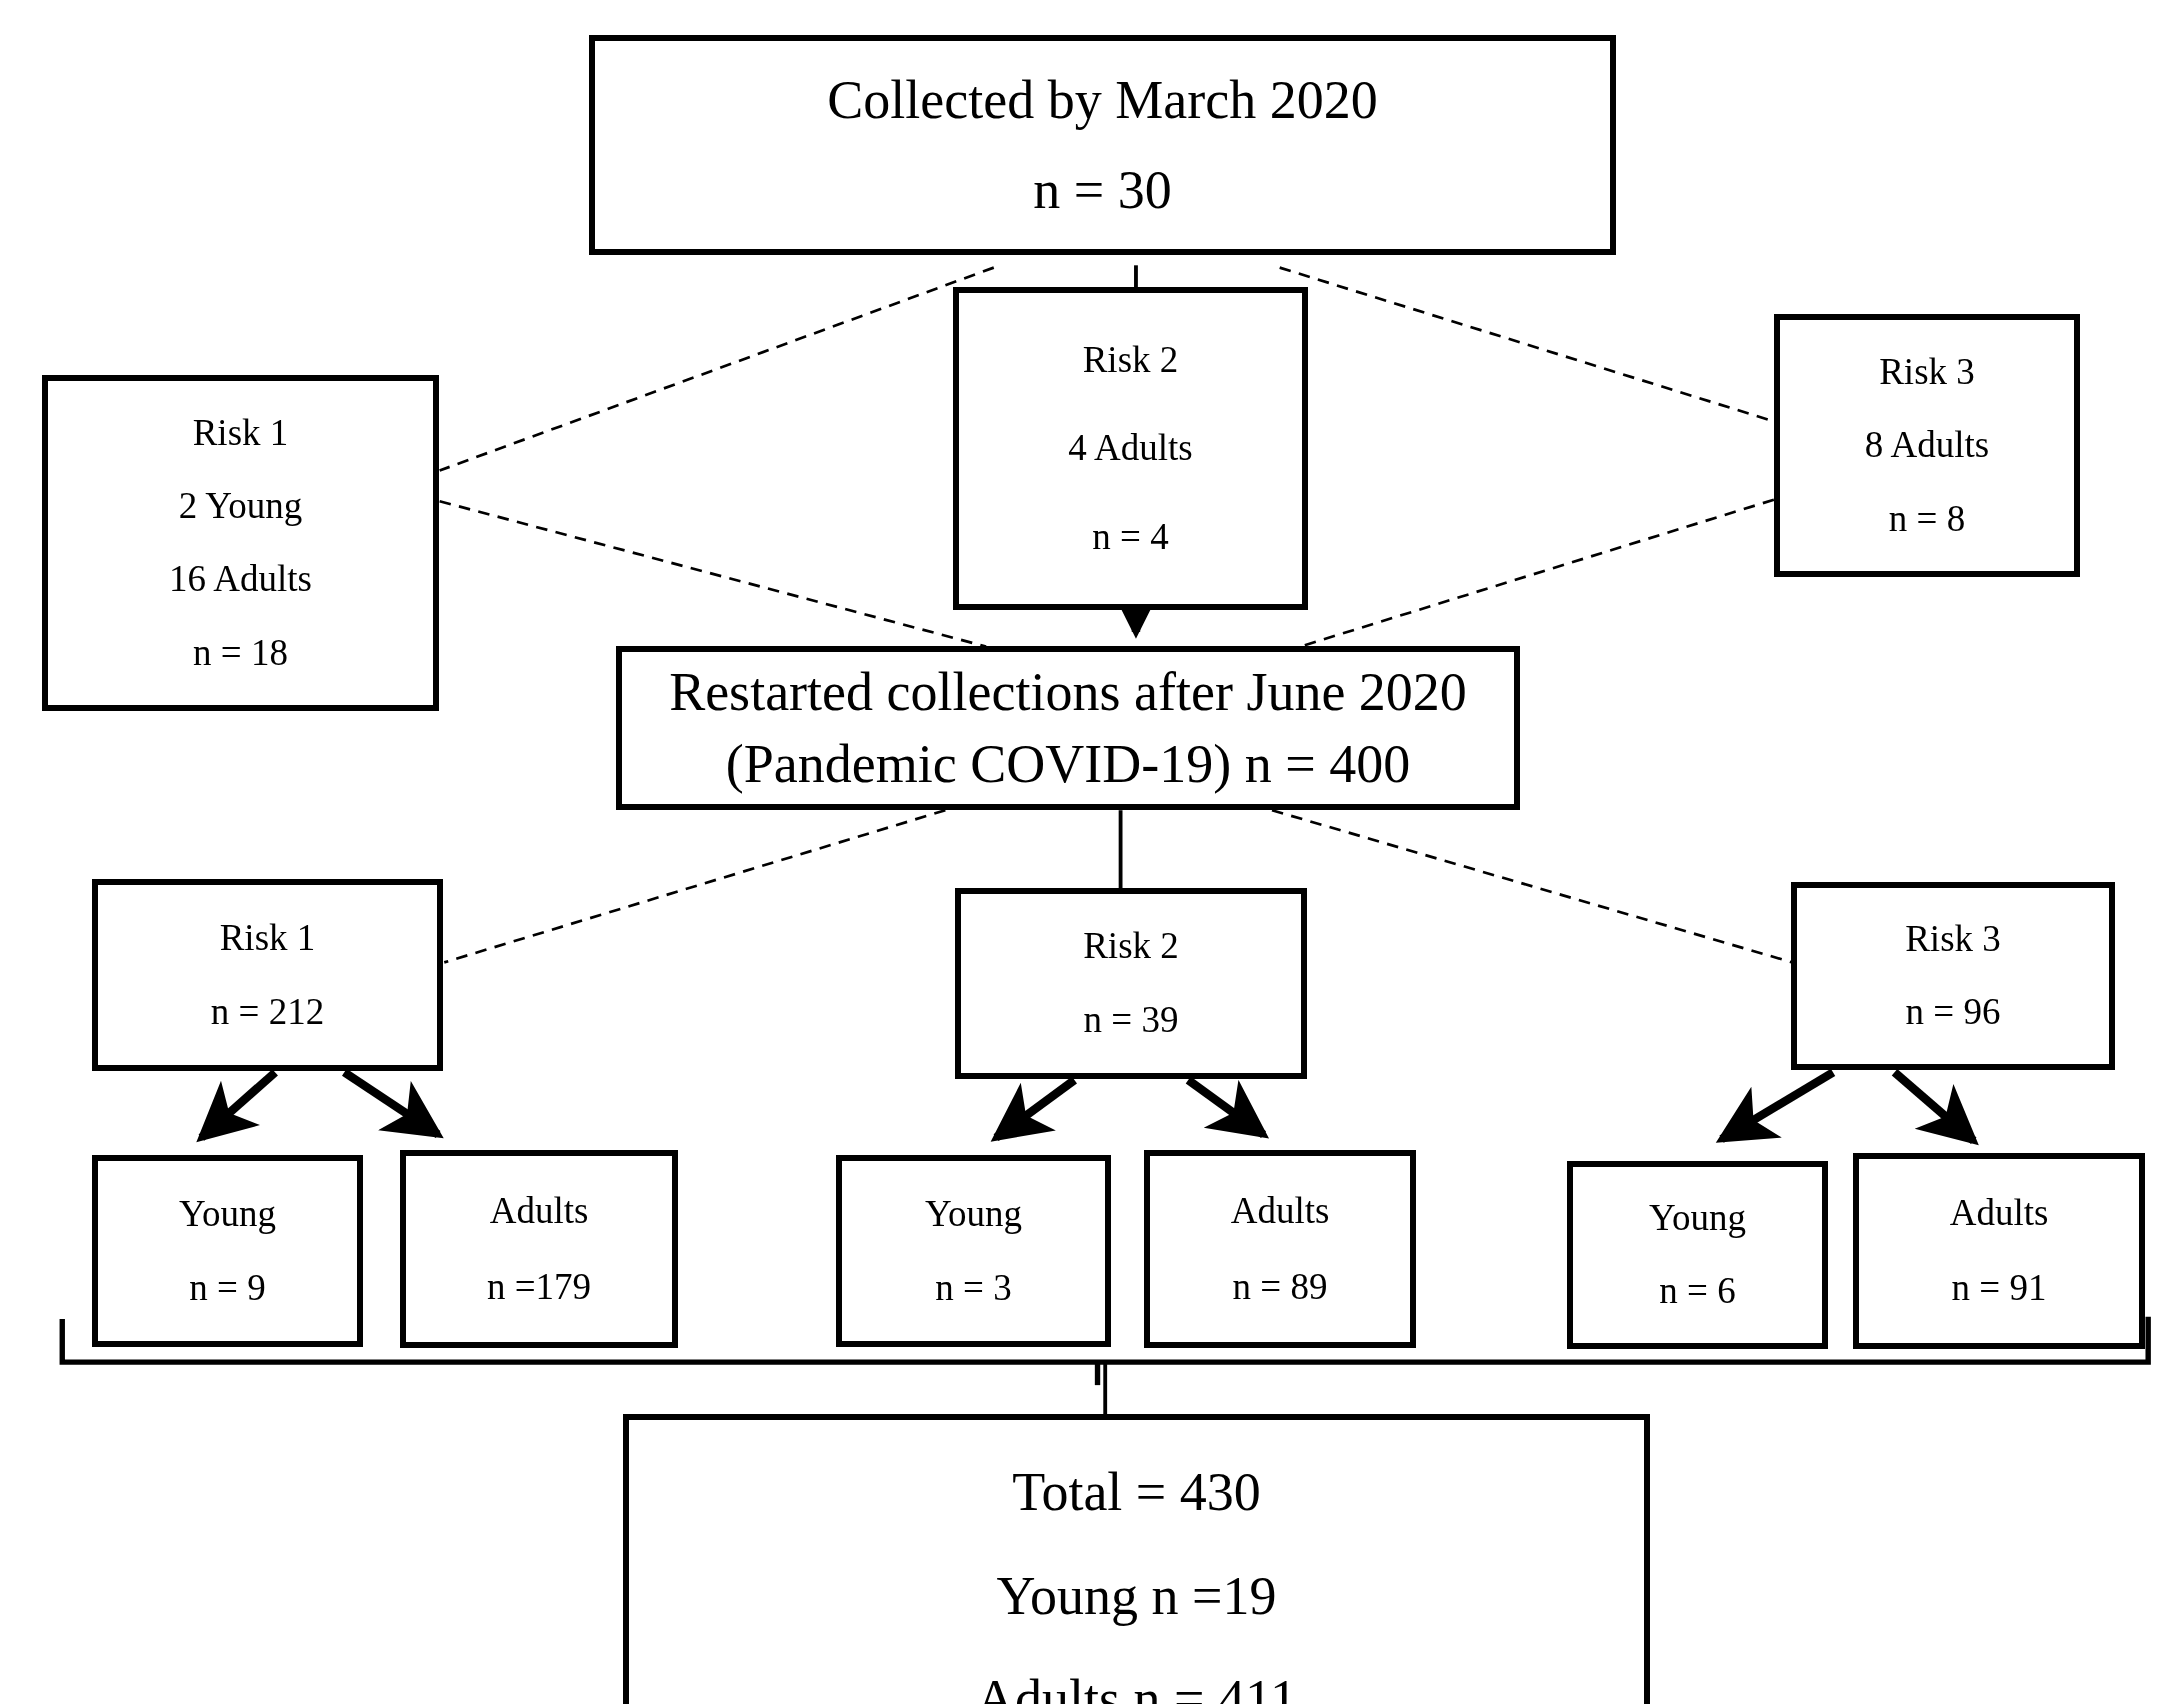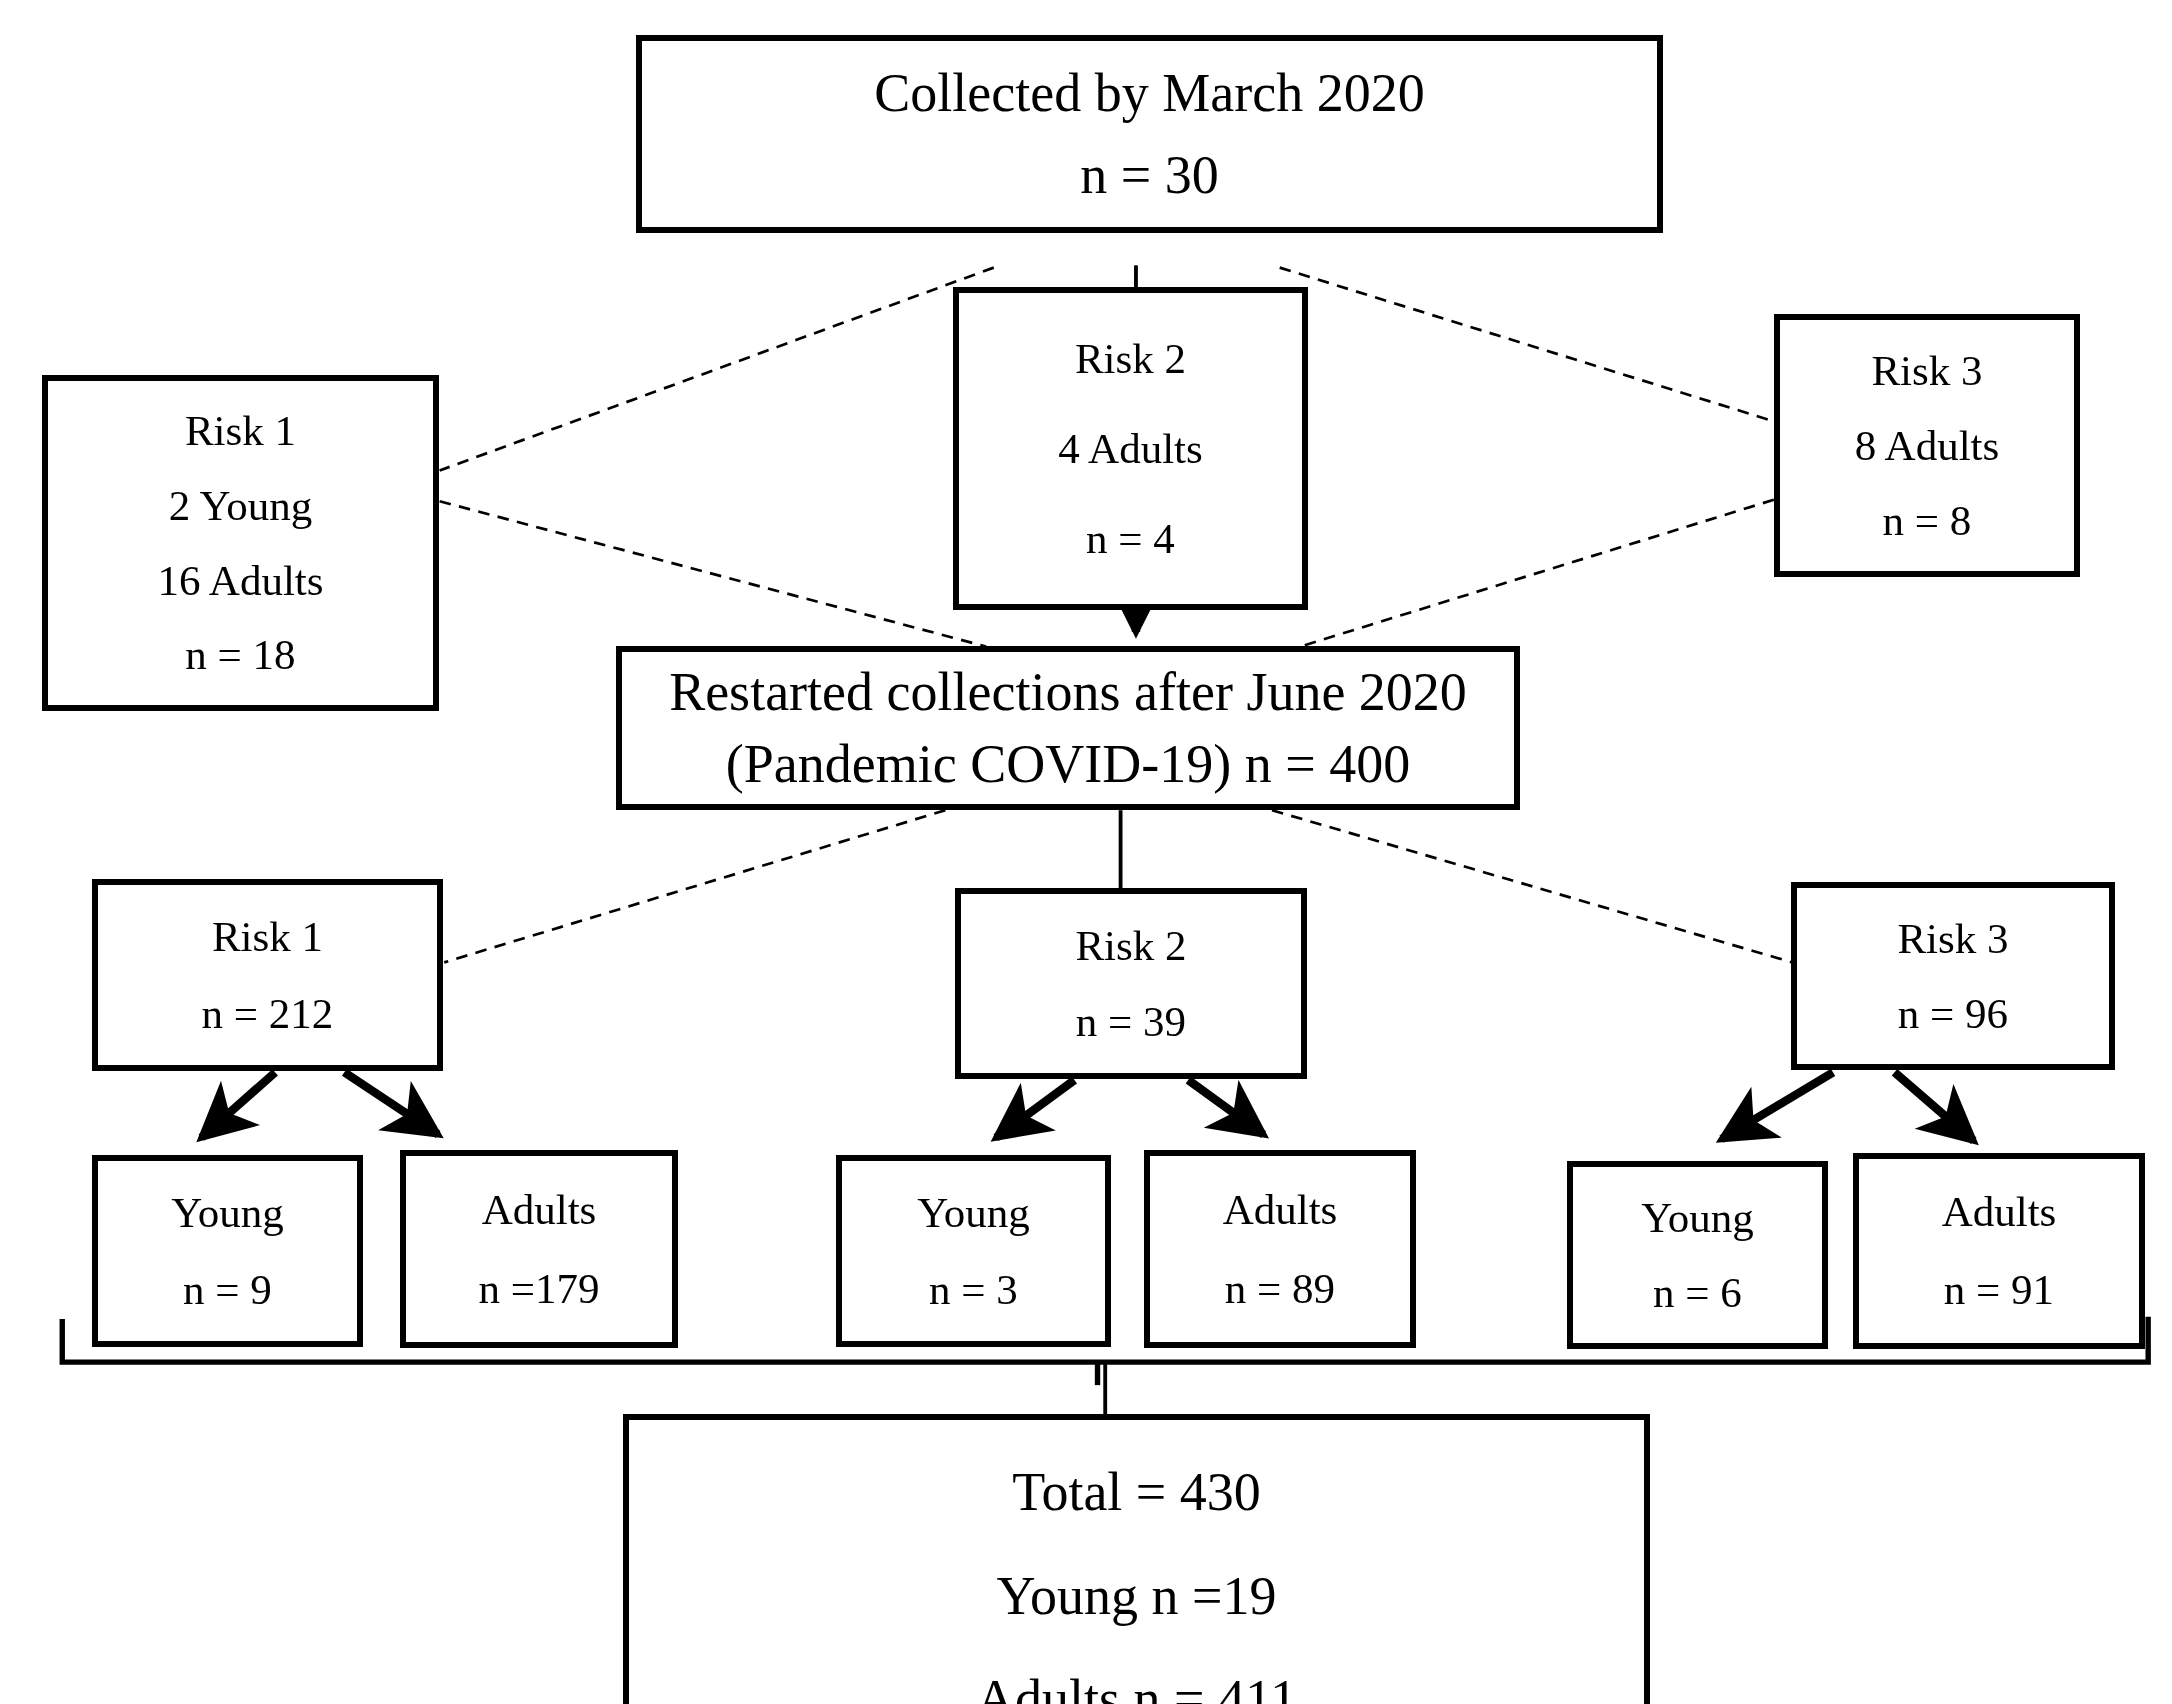--- a/index.html
+++ b/index.html
@@ -25,21 +25,21 @@
   .box {
     position: absolute;
     box-sizing: border-box;
     border: 6.1px solid #000000;
     background: #ffffff;
     display: flex;
     flex-direction: column;
     justify-content: space-evenly;
     align-items: center;
     text-align: center;
-    font-size: 43px;
+    font-size: 37px;
     line-height: 1.15;
     white-space: nowrap;
   }
   .box.big { font-size: 54px; }
   .box .bl { padding: 0 15.4px; }
 </style>
 </head>
 <body>
 
 <div class="canvas">
@@ -67,21 +67,21 @@
     <line x1="1398" y1="1405" x2="1296" y2="1480" stroke="#000" stroke-width="11" marker-end="url(#head)"></line>
     <line x1="1546" y1="1405" x2="1644" y2="1476" stroke="#000" stroke-width="11" marker-end="url(#head)"></line>
     <line x1="2385" y1="1395" x2="2240" y2="1482" stroke="#000" stroke-width="11" marker-end="url(#head)"></line>
     <line x1="2465" y1="1395" x2="2568" y2="1484" stroke="#000" stroke-width="11" marker-end="url(#head)"></line>
 
     <polyline points="81,1716 81,1772 2795,1772 2795,1713" fill="none" stroke="#000" stroke-width="7"></polyline>
     <line x1="1428" y1="1772" x2="1428" y2="1802" stroke="#000" stroke-width="7"></line>
     <line x1="1438" y1="1772" x2="1438" y2="1840" stroke="#000" stroke-width="5"></line>
   </svg>
 
-  <div class="box big" style="left:636px; top:35px; width:1027px; height:198px;">
+  <div class="box big" style="left:589px; top:35px; width:1027px; height:220px;">
     <div class="bl">Collected by March 2020</div>
     <div class="bl">n = 30</div>
   </div>
 
   <div class="box" style="left:42px; top:375px; width:397px; height:336px;">
     <div class="bl">Risk 1</div>
     <div class="bl">2 Young</div>
     <div class="bl">16 Adults</div>
     <div class="bl">n = 18</div>
   </div>

